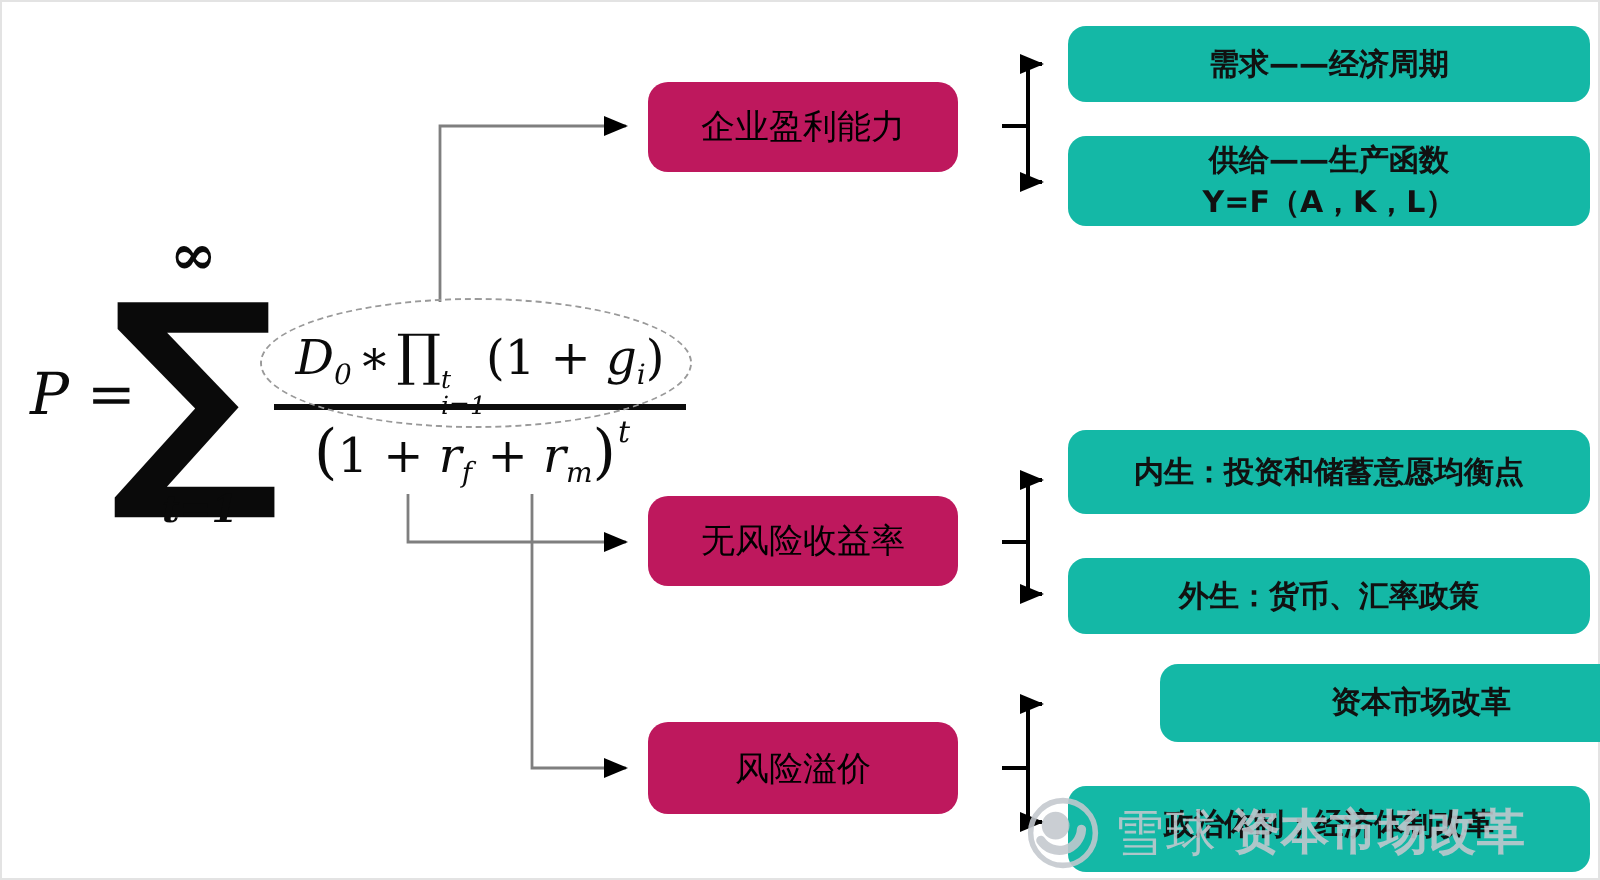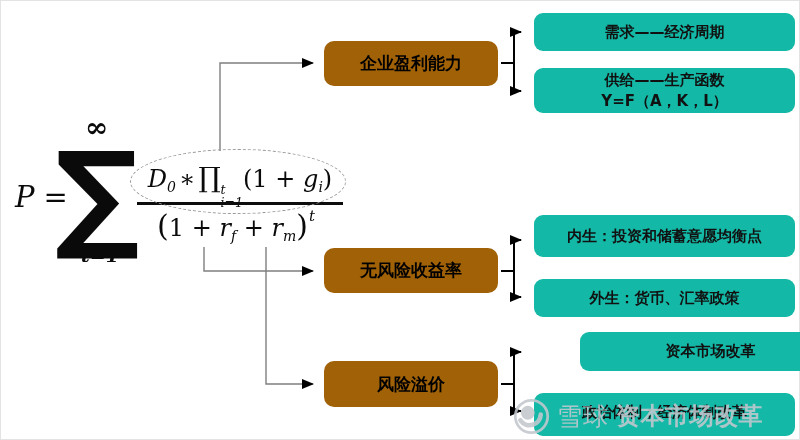--- a/index.html
+++ b/index.html
@@ -37,23 +37,23 @@
   .frac-bar { left:136px; top:201px; width:206px; height:3px; background:#0d0d0d; position:absolute; }
   .denominator { left:136px; top:206px; width:198px; text-align:center; font-size:24px; white-space:nowrap; }
   .denominator .paren { font-size:30px; }
   .denominator sub { font-size:14px; font-style:italic; vertical-align:-5px; }
   .den-exp { font-size:15px; font-style:italic; vertical-align:15px; margin-left:1px; }
 
   .dashed-ellipse { position:absolute; left:129px; top:148px; width:216px; height:65px;
                     border:1.6px dashed #9a9a9a; border-radius:50%; }
 
   
-  .hub { position:absolute; left:323px; width:174px; background:#a16207; border-radius:10px;
+  .hub { position:absolute; left:323px; width:155px; background:#be185d; border-radius:10px;
          display:flex; align-items:center; justify-content:center;
-         font-weight:bold; font-size:17px; color:#000; }
+         font-weight:normal; font-size:17px; color:#000; }
   .hub-profit   { top:40px;  height:45px; }
   .hub-riskfree { top:247px; height:45px; }
   .hub-premium  { top:360px; height:46px; }
 
   .leaf { position:absolute; left:533px; width:261px; background:#14b8a6; border-radius:9px;
           display:flex; flex-direction:column; align-items:center; justify-content:center;
           font-weight:bold; font-size:15px; color:#111; line-height:1.35; }
   .leaf-demand    { top:12px;  height:38px; }
   .leaf-supply    { top:67px;  height:45px; }
   .leaf-endo      { top:214px; height:42px; }

